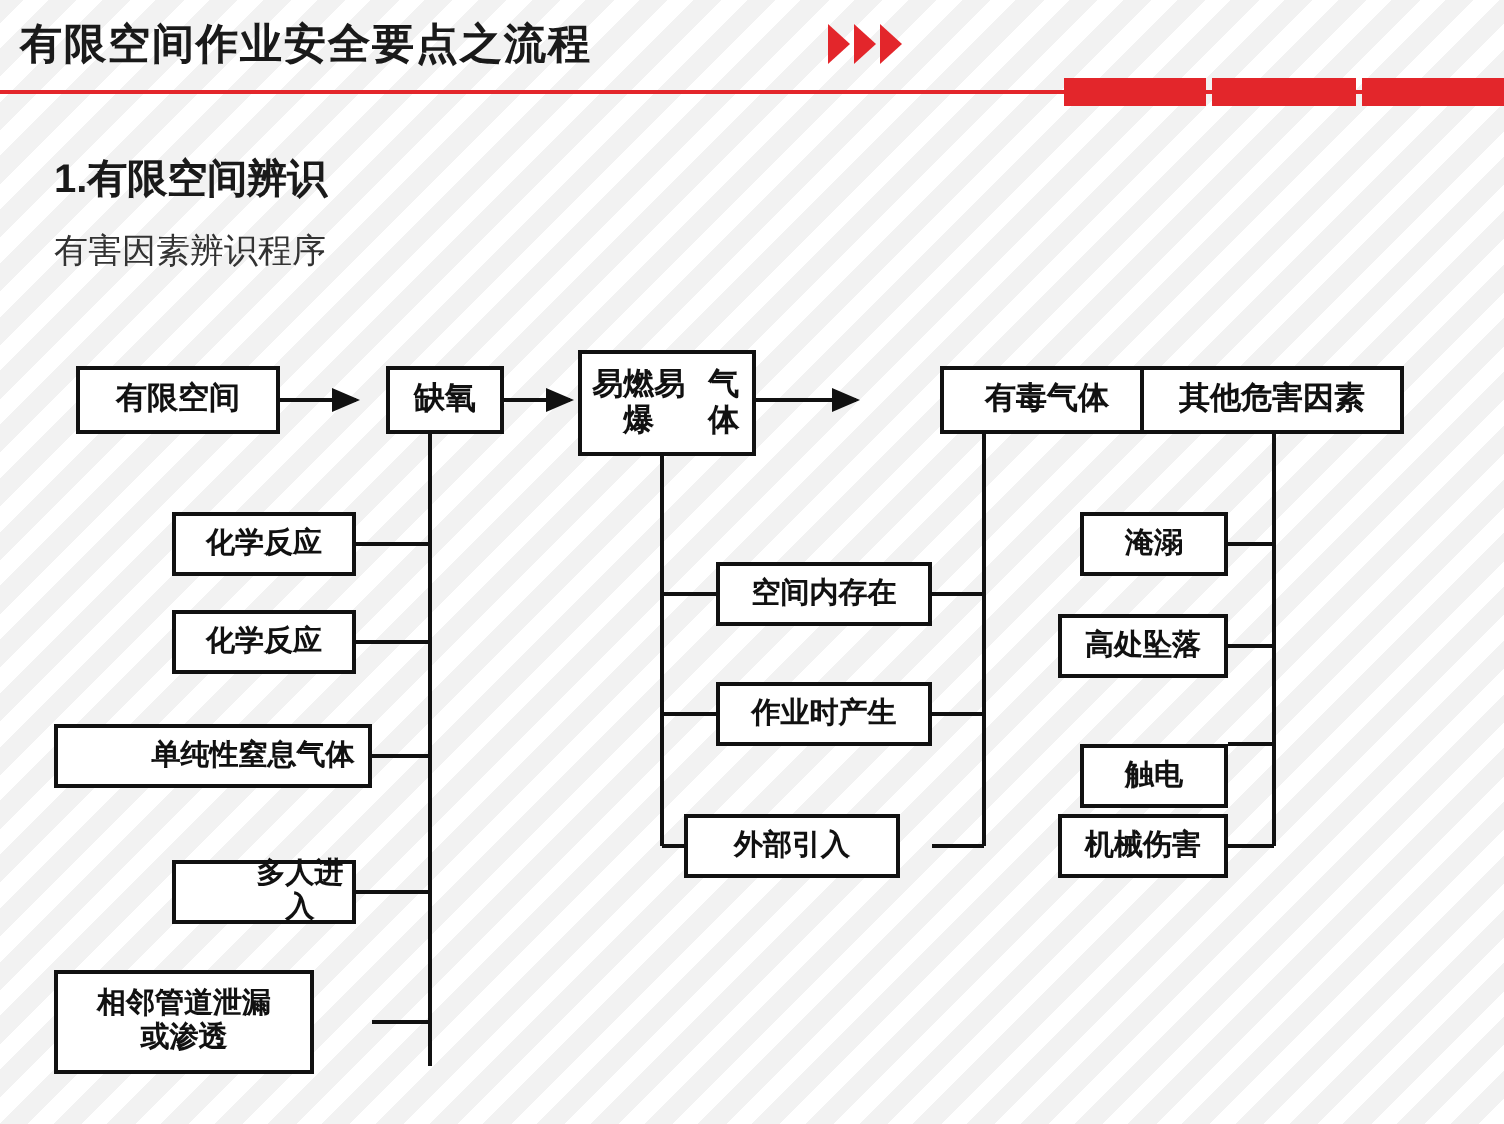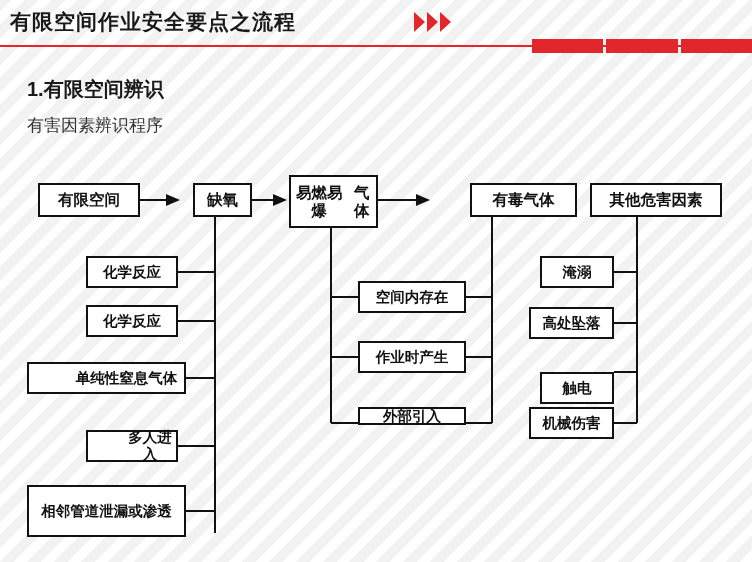--- a/index.html
+++ b/index.html
@@ -197,40 +197,40 @@
 
     <div class="node top" style="left:193px; top:183px; width:59px; height:34px;text-align:center;">缺氧</div>
 
     <div class="node top" style="left:289px; top:175px; width:89px; height:53px; flex-direction:row;">
       <span>易燃易爆</span>
       <span>气体</span>
     </div>
 
     <div class="node top" style="left:430px; top:183px; width:107px; height:34px;margin-left:40px;">有毒气体</div>
 
-    <div class="node top" style="left:570px; top:183px; width:132px; height:34px;margin-left:20px;">其他危害因素</div>
+    <div class="node top" style="left:570px; top:183px; width:132px; height:34px;">其他危害因素</div>
 
     <div class="node small" style="left:86px; top:256px; width:92px; height:32px;">化学反应</div>
 
     <div class="node small" style="left:86px; top:305px; width:92px; height:32px;">化学反应</div>
 
     <div class="node small" style="left:27px; top:362px; width:159px; height:32px;padding-left:40px;">单纯性窒息气体</div>
 
     <div class="node small" style="left:86px; top:430px; width:92px; height:32px;padding-left:36px;">多人进入</div>
 
-    <div class="node small" style="left:27px; top:485px; width:159px; height:52px; flex-direction:row;">
+    <div class="node small" style="left:27px; top:485px; width:130px; height:52px; flex-direction:column;">
       <span>相邻管道泄漏</span>
       <span>或渗透</span>
     </div>
 
     <div class="node small" style="left:358px; top:281px; width:108px; height:32px;">空间内存在</div>
 
     <div class="node small" style="left:358px; top:341px; width:108px; height:32px;">作业时产生</div>
 
-    <div class="node small" style="left:358px; top:407px; width:108px; height:18px;">外部引入</div>
+    <div class="node small" style="left:342px; top:407px; width:108px; height:32px;">外部引入</div>
 
     <div class="node small" style="left:540px; top:256px; width:74px; height:32px;">淹溺</div>
 
     <div class="node small" style="left:529px; top:307px; width:85px; height:32px;">高处坠落</div>
 
     <div class="node small" style="left:540px; top:372px; width:74px; height:32px;">触电</div>
 
     <div class="node small" style="left:529px; top:407px; width:85px; height:32px;">机械伤害</div>
 
   </div>

